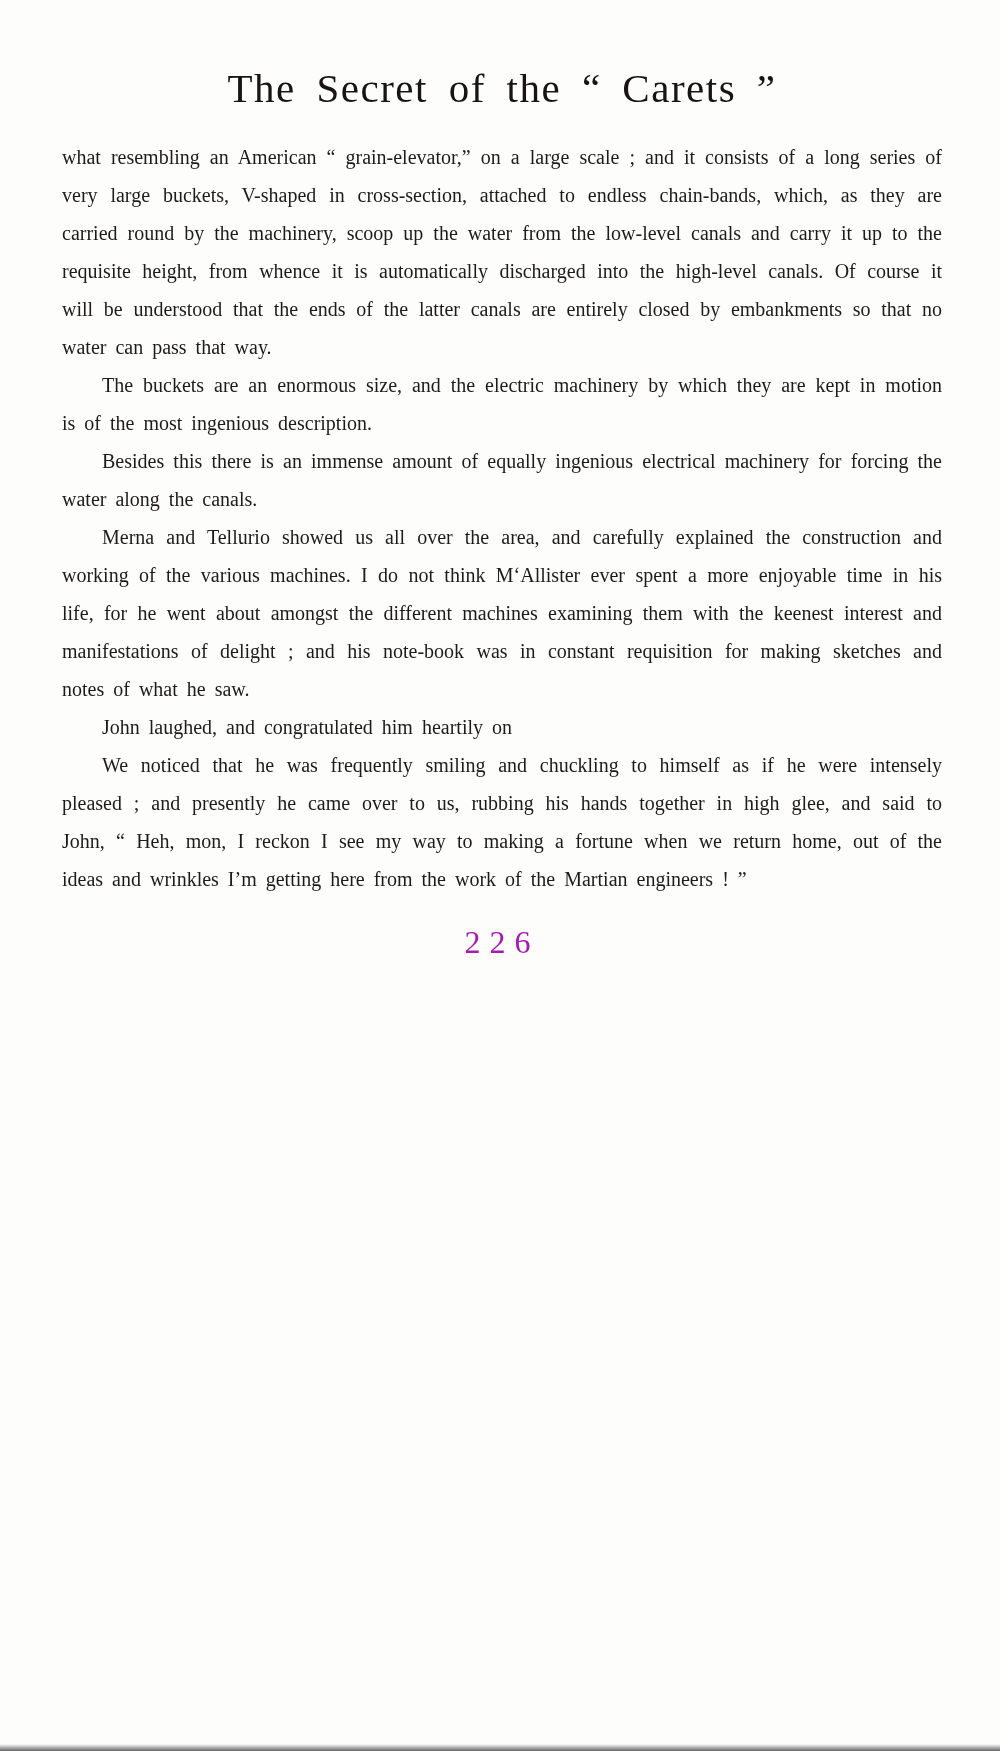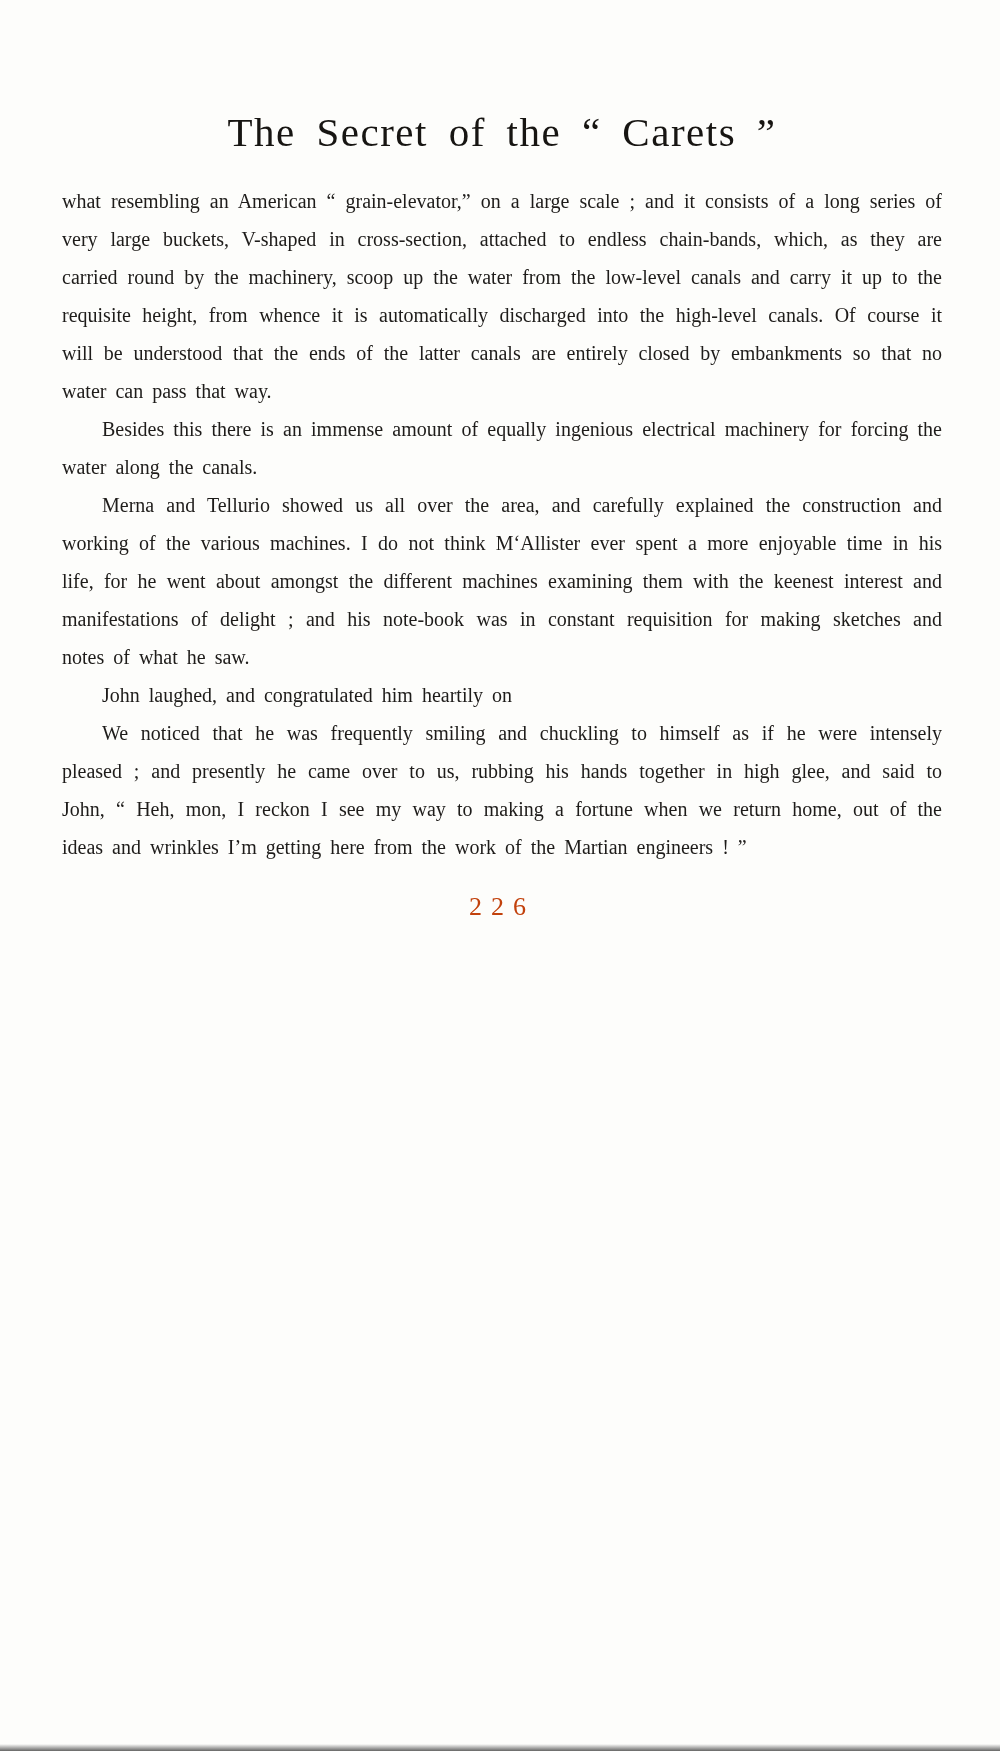--- a/index.html
+++ b/index.html
@@ -11,21 +11,21 @@
     position: relative;
     width: 1000px;
     height: 1751px;
     margin: 0 auto;
     background: #fdfdfb;
     overflow: hidden;
     font-family: "Liberation Serif", "DejaVu Serif", serif;
     color: #1e1c1a;
   }
   .page-inner {
-    padding: 108px 58px 0 62px;
+    padding: 64px 58px 0 62px;
   }
   .title {
     margin: 0 0 26px 0;
     text-align: center;
     font-size: 41px;
     font-weight: 400;
     letter-spacing: 1.5px;
     word-spacing: 9px;
     color: #171512;
   }
@@ -37,43 +37,44 @@
   }
   .para {
     margin: 0;
   }
   .para.indent {
     text-indent: 40px;
   }
   .page-number {
     margin-top: 26px;
     text-align: center;
-    font-size: 26px;
+    font-size: 32px;
     letter-spacing: 9px;
-    color: #c2410c;
+    color: #a21caf;
   }
   .scan-edge-bottom {
     position: absolute;
     left: 0;
     bottom: 0;
     width: 100%;
     height: 7px;
     background: linear-gradient(to bottom, rgba(0,0,0,0.0), rgba(20,20,20,0.65));
   }
 </style>
 </head>
 <body>
 
 <div class="scan">
   <div class="page-inner">
 
     <h1 class="title">The Secret of the “ Carets ”</h1>
 
     <div class="body-text">
       <p class="para">what resembling an American “ grain-elevator,” on a large scale ; and it consists of a long series of very large buckets, V-shaped in cross-section, attached to endless chain-bands, which, as they are carried round by the machinery, scoop up the water from the low-level canals and carry it up to the requisite height, from whence it is automatically discharged into the high-level canals.  Of course it will be understood that the ends of the latter canals are entirely closed by embankments so that no water can pass that way.</p>
+      <p class="para indent">The buckets are an enormous size, and the electric machinery by which they are kept in motion is of the most ingenious description.</p>
       <p class="para indent">Besides this there is an immense amount of equally ingenious electrical machinery for forcing the water along the canals.</p>
       <p class="para indent">Merna and Tellurio showed us all over the area, and carefully explained the construction and working of the various machines.  I do not think M‘Allister ever spent a more enjoyable time in his life, for he went about amongst the different machines examining them with the keenest interest and manifestations of delight ; and his note-book was in constant requisition for making sketches and notes of what he saw.</p>
       <p class="para indent">John laughed, and congratulated him heartily on</p>
       <p class="para indent">We noticed that he was frequently smiling and chuckling to himself as if he were intensely pleased ; and presently he came over to us, rubbing his hands together in high glee, and said to John, “ Heh, mon, I reckon I see my way to making a fortune when we return home, out of the ideas and wrinkles I’m getting here from the work of the Martian engineers ! ”</p>
     </div>
 
     <div class="page-number">226</div>
   </div>
 
   <div class="scan-edge-bottom"></div>

